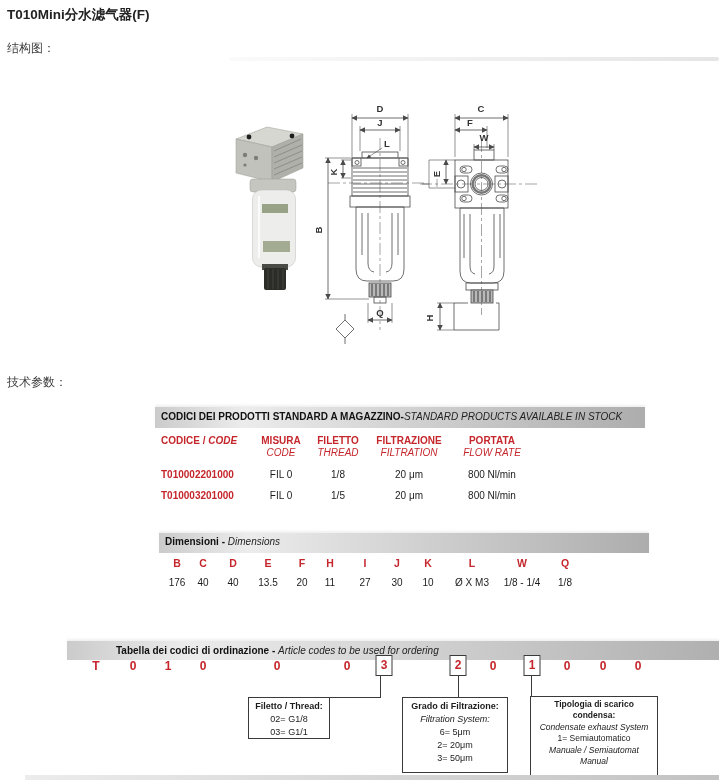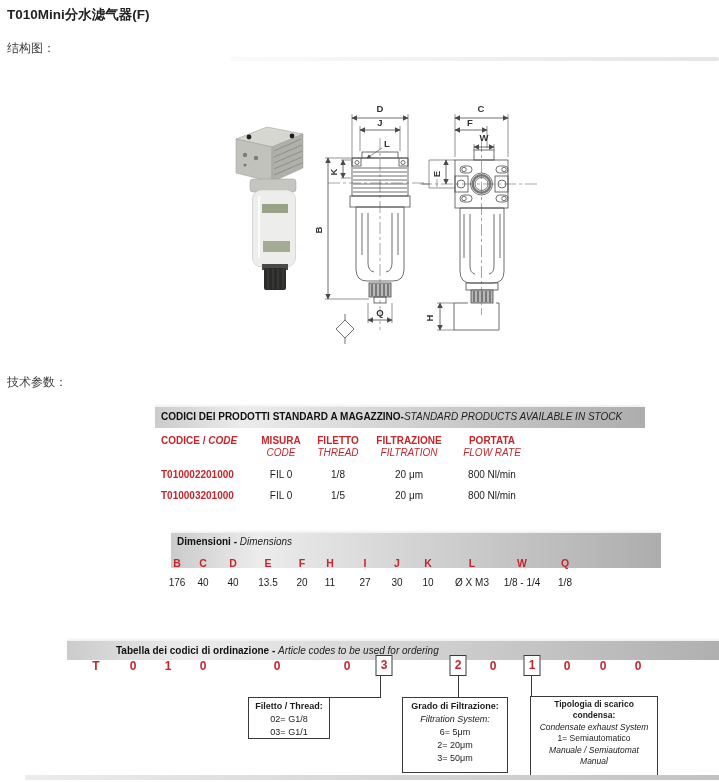--- a/index.html
+++ b/index.html
@@ -29,21 +29,21 @@
   .cc{position:absolute;text-align:center;transform:translateX(-50%);white-space:nowrap;}
   
   .stock{left:155px;top:405px;width:500px;height:112px;font-size:10px;}
   .stock .bar{position:absolute;left:0;top:2px;width:490px;height:21px;padding-left:6px;box-sizing:border-box;}
   .stock .h1{top:30px;} .stock .h2{top:42px;}
   .stock .r1{top:64px;} .stock .r2{top:85px;}
   .stock .x1{left:6px;transform:none;text-align:left;}
   .stock .x2{left:126px;} .stock .x3{left:183px;} .stock .x4{left:254px;} .stock .x5{left:337px;}
   
   .dims{left:155px;top:530px;width:500px;height:70px;font-size:10px;}
-  .dims .bar{position:absolute;left:16px;top:3px;width:490px;height:35px;line-height:18px;padding-left:6px;box-sizing:border-box;}
+  .dims .bar{position:absolute;left:4px;top:3px;width:490px;height:20px;line-height:18px;padding-left:6px;box-sizing:border-box;}
   .dims .dh{top:27px;font-weight:bold;font-size:10.5px;}
   .dims .dv{top:47px;}
   
   .ordering{left:0;top:641px;width:719px;height:141px;font-size:9px;}
   .ordering .bar{position:absolute;left:35px;top:0;width:675px;height:19px;line-height:19px;padding-left:49px;box-sizing:border-box;margin-left:32px;}
   .code-char{position:absolute;top:16px;transform:translateX(-50%);
     font-size:12px;font-weight:bold;color:#c5262c;line-height:19px;}
   .code-char.boxed{width:15px;height:19px;border:1px solid #3a3a3a;text-align:center;top:14px;background:#fff;}
   .conn-v{position:absolute;width:1px;background:#3a3a3a;}
   .conn-h{position:absolute;height:1px;background:#3a3a3a;}

